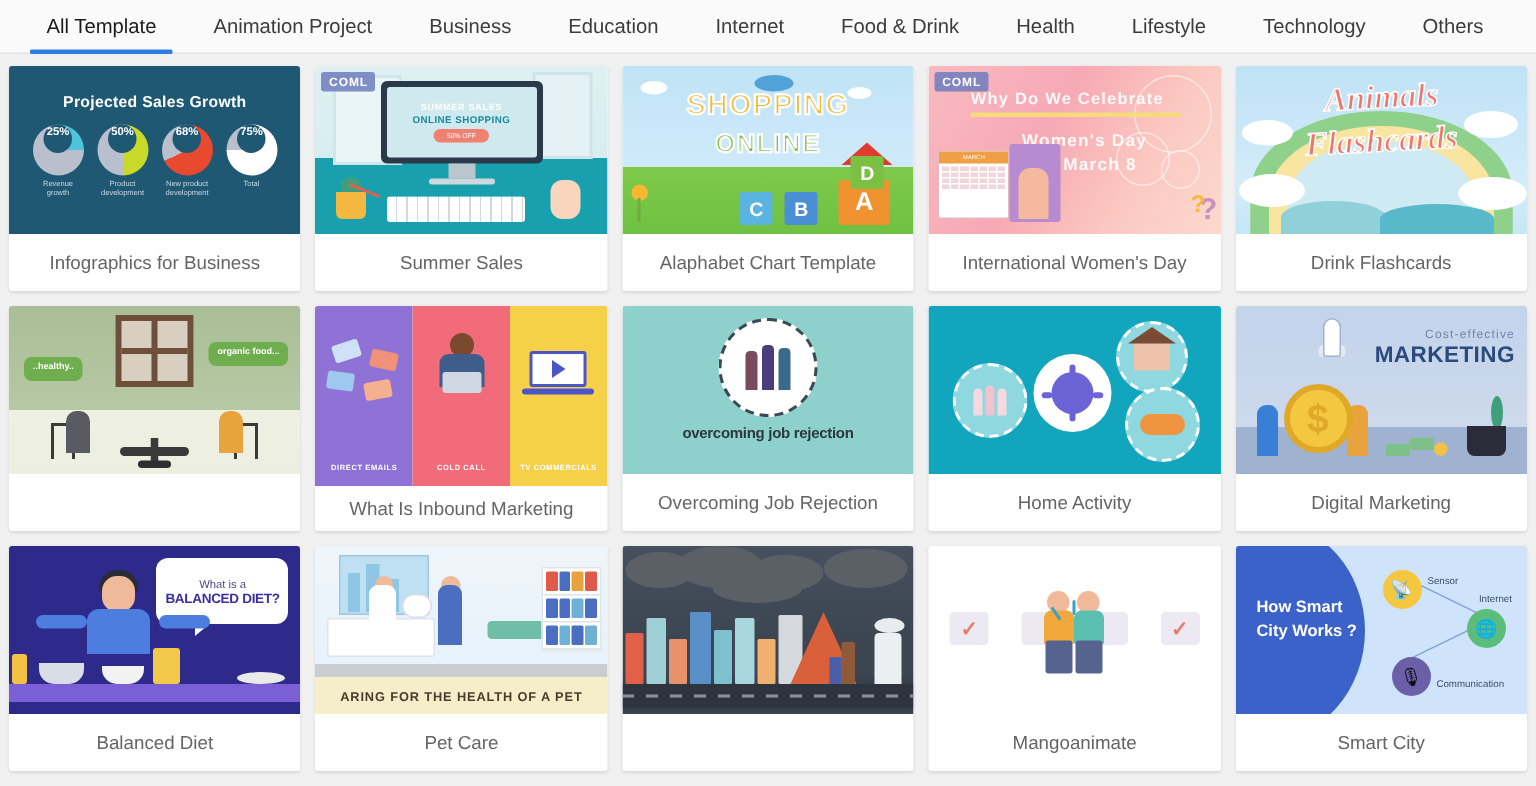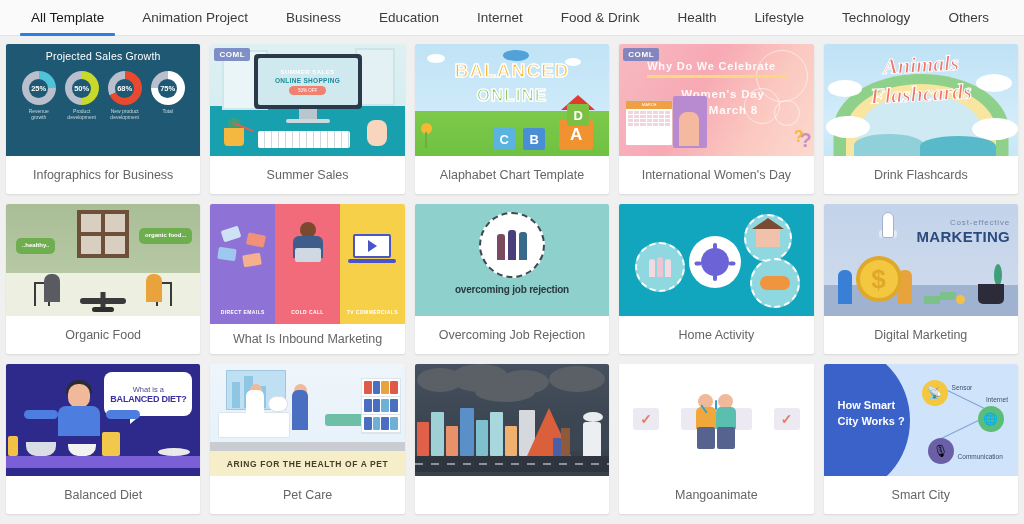--- a/index.html
+++ b/index.html
@@ -84,26 +84,26 @@
     font-weight: bold;
     padding: 2px 5px;
     border-radius: 2px;
     z-index: 20;
   }
 
   
 
   
   .t-info { background: #1f5873; display:flex; flex-direction:column; align-items:center; }
-  .t-info .ttl { color:#fff; font-size:10.5px; font-weight:normal; margin-top:6px; letter-spacing:.2px;}
+  .t-info .ttl { color:#fff; font-size:10.5px; font-weight:bold; margin-top:18px; letter-spacing:.2px;}
   .t-info .donuts { display:flex; gap:7px; margin-top:9px; }
   .t-info .dwrap { display:flex; flex-direction:column; align-items:center; width:36px;}
   .t-info .donut {
     width:34px; height:34px; border-radius:50%;
-    display:flex; align-items:center; justify-content:center;
+    display:flex; align-items:flex-start; justify-content:center;
     position:relative;
   }
   .t-info .donut::after{
     content:""; position:absolute; width:19px;height:19px;border-radius:50%;background:#1f5873;
   }
   .t-info .dlbl{position:relative;z-index:3;color:#fff;font-size:7.5px;font-weight:bold;}
   .t-info .sub{color:#c8d8e0;font-size:5px;text-align:center;margin-top:3px;line-height:1.25;}
 
   
   .t-sum { background: linear-gradient(#dff0f2 0%, #d6eef1 55%, #18a0ae 55%, #18a0ae 100%); position:relative; }
@@ -345,21 +345,21 @@
       <div class="hand"></div>
     </div>
     <div class="caption">Summer Sales</div>
   </div>
 
   <div class="card">
     <div class="thumb t-alp">
       <div class="cloud" style="left:12px;top:10px;width:18px;height:9px"></div>
       <div class="cloud" style="left:150px;top:14px;width:16px;height:8px"></div>
       <div class="cloud" style="left:88px;top:6px;width:26px;height:11px;background:#4a9ed6"></div>
-      <div class="w1">BALANCED</div>
+      <div class="w1">SHOPPING</div>
       <div class="w2">ONLINE</div>
       <div class="flower"></div>
       <div class="stem"></div>
       <div class="roof"></div>
       <div class="blk" style="right:94px;background:#5bb4e0">C</div>
       <div class="blk" style="right:64px;background:#4a8ed6">B</div>
       <div class="blk" style="right:16px;width:34px;height:30px;background:#f0922f;font-size:17px">A</div>
       <div class="blk" style="right:20px;bottom:30px;background:#7bc043">D</div>
     </div>
     <div class="caption">Alaphabet Chart Template</div>
@@ -442,21 +442,20 @@
       <div class="bub" style="left:10px;top:34px">..healthy..</div>
       <div class="bub" style="right:8px;top:24px">organic food...</div>
       <div class="chair" style="left:28px"></div>
       <div class="chair" style="right:28px"></div>
       <div class="pers" style="left:38px;background:#5a5a62"></div>
       <div class="pers" style="right:38px;background:#e8a33d"></div>
       <div class="tleg"></div>
       <div class="tbase"></div>
       <div class="table"></div>
     </div>
-    <div class="caption">Organic Food</div>
   </div>
 
   <div class="card">
     <div class="thumb t-ib">
       <div class="col c1">
         <div class="env" style="background:#cfe2f5;left:12px;top:24px;transform:rotate(-18deg)"></div>
         <div class="env" style="background:#f0927a;right:10px;top:30px;transform:rotate(12deg)"></div>
         <div class="env" style="background:#9fc8ee;left:8px;top:44px;transform:rotate(8deg)"></div>
         <div class="env" style="background:#f5b08f;right:14px;top:50px;transform:rotate(-10deg)"></div>
         <div class="lbl">DIRECT EMAILS</div>

